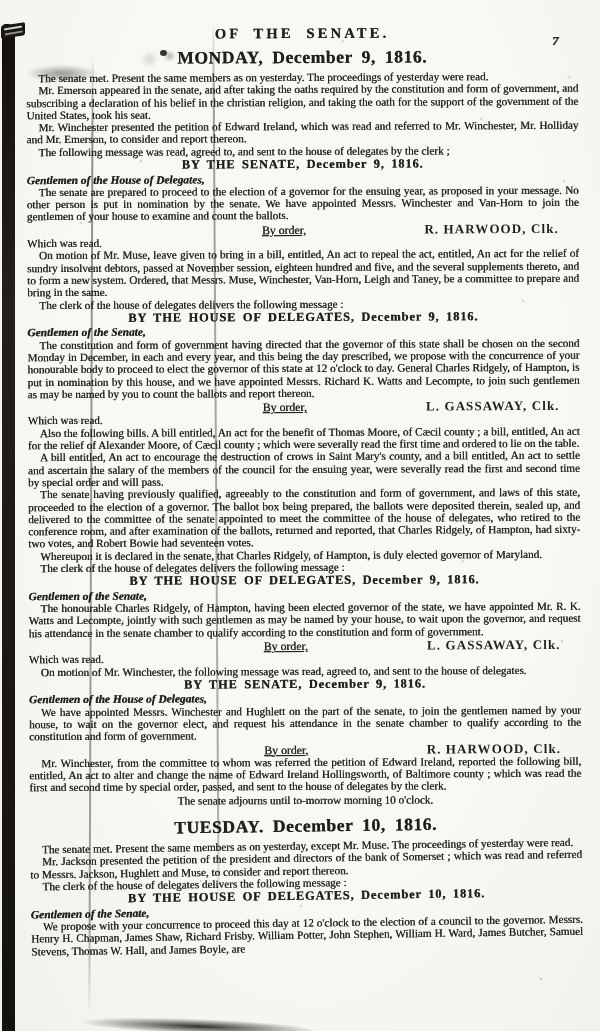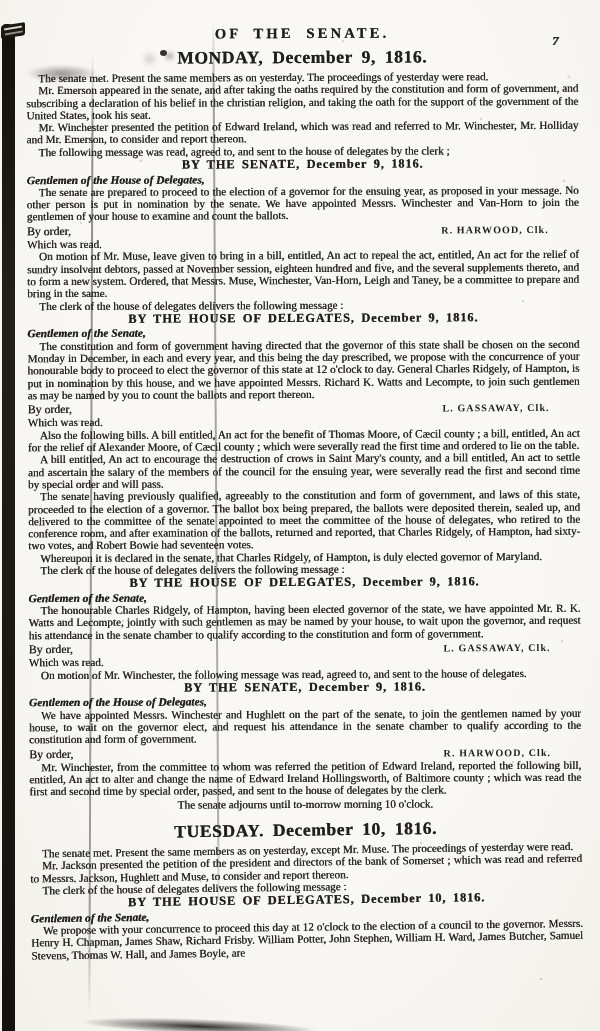--- a/index.html
+++ b/index.html
@@ -34,22 +34,22 @@
   section[data-section="1"]{display:block;transform:rotate(-0.55deg);transform-origin:right top;}
   section[data-section="1"] .day-heading{margin-top:7px;}
   .para{margin:0;text-indent:12px;text-align:justify;}
   .plain{margin:0;text-align:left;}
   .msghead{
     margin:1px 0 0 0;text-align:center;font-weight:bold;
     font-size:12.4px;letter-spacing:0.9px;word-spacing:2.5px;line-height:13.5px;
   }
   .salutation{margin:1px 0 0 0;font-style:italic;font-weight:bold;font-size:11.4px;}
   .byorder{display:flex;margin:2px 0 0 0;align-items:baseline;font-size:11.8px;}
-  .byorder .order{}
-  .byorder .signer{margin-left:auto;margin-right:30px;font-size:10px;letter-spacing:1.1px;font-weight:bold;text-shadow:none;}
+  .byorder .order{margin-left:235px;text-decoration:underline;}
+  .byorder .signer{margin-left:auto;margin-right:20px;font-size:13px;letter-spacing:1.1px;font-weight:bold;text-shadow:none;}
   .centerline{margin:1px 0;text-align:center;}
   
   .gutter-bar{
     position:absolute;left:2px;top:24px;bottom:-2px;width:13px;
     background:linear-gradient(180deg,#14110d,#232019 28%,#1a1712 70%,#141210);
     border-radius:4px 7px 0 0;
   }
   .gutter-bar::before{
     content:"";position:absolute;left:-1px;top:0;width:24px;height:13px;
     background:#1b1813;transform:skewY(-9deg);border-radius:2px;

